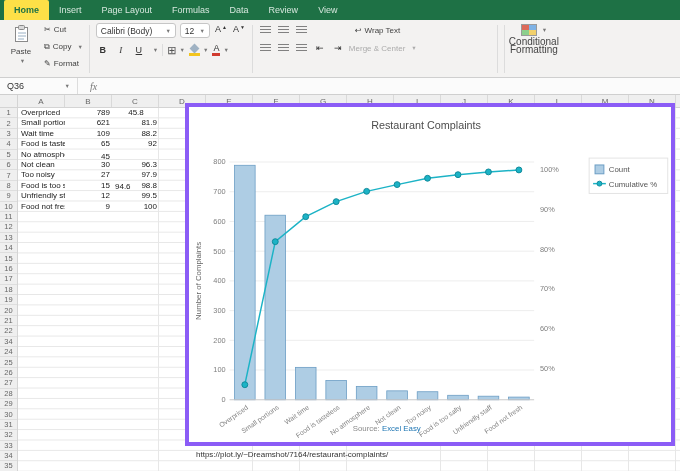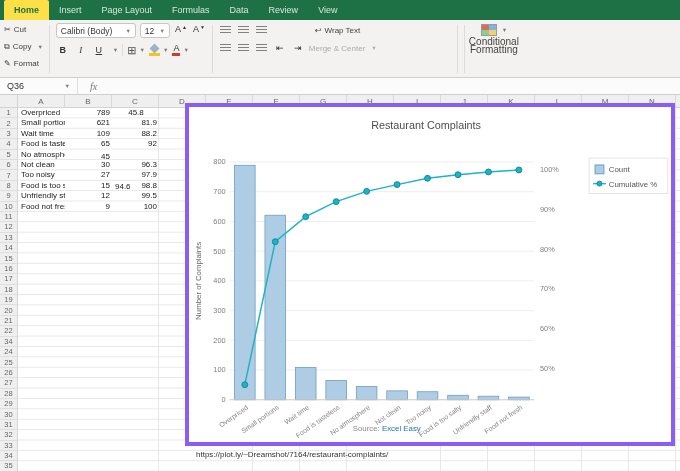--- a/index.html
+++ b/index.html
@@ -93,20 +93,31 @@
     <div class="tab">Insert</div>
     <div class="tab">Page Layout</div>
     <div class="tab">Formulas</div>
     <div class="tab">Data</div>
     <div class="tab">Review</div>
     <div class="tab">View</div>
   </div>
 
 <div class="ribbon">
 
+  <div class="btn-big">
+    <span>
+      <svg width="15" height="19">
+        <rect x="1.5" y="3.5" width="12" height="14" fill="#fff" stroke="#8a8a8a"></rect>
+        <rect x="4.5" y="1.5" width="6" height="4" rx="1" fill="#d9d9d9" stroke="#8a8a8a"></rect>
+        <path d="M4 9h8M4 12h8M4 15h6" stroke="#9ab0c4" stroke-width="1"></path>
+      </svg>
+    </span>
+    <span>Paste</span>
+    <span class="chev">▼</span>
+  </div>
 
   <div class="grp">
     <div class="mini">
       <span>✂</span>
       <span>Cut</span>
     </div>
     <div class="mini">
       <span>⧉</span>
       <span>Copy</span>
       <span class="chev">▼</span>

